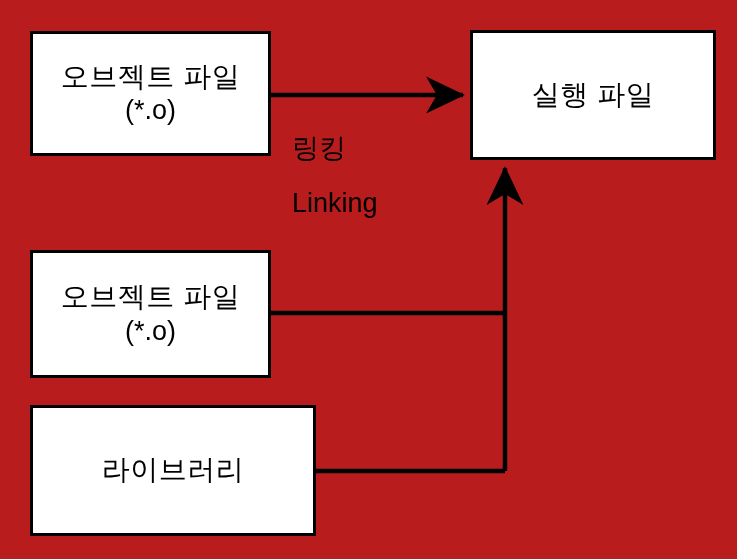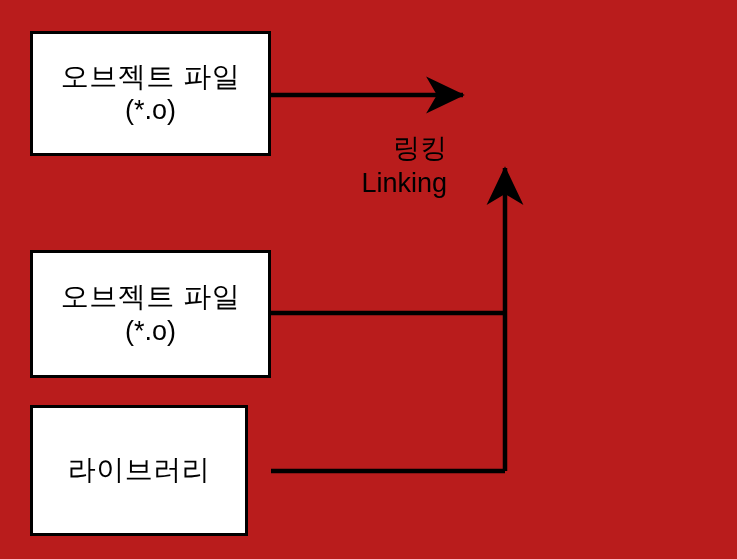--- a/index.html
+++ b/index.html
@@ -51,21 +51,21 @@
   }
   #box-object-mid {
     left: 30px;
     top: 250px;
     width: 241px;
     height: 128px;
   }
   #box-library {
     left: 30px;
     top: 405px;
-    width: 218px;
+    width: 286px;
     height: 131px;
   }
   #box-executable {
     left: 470px;
     top: 30px;
     width: 246px;
     height: 130px;
   }
   #edge-layer {
     position: absolute;
@@ -73,31 +73,32 @@
     top: 0;
     width: 737px;
     height: 559px;
     pointer-events: none;
   }
   #linking-label {
     position: absolute;
     left: 292px;
     top: 131px;
     width: 155px;
-    text-align: right;
+    text-align: left;
     color: #000000;
     line-height: 1.30;
   }
   #linking-label .lbl-ko {
     display: block;
     font-size: 27px;
   }
   #linking-label .lbl-en {
     display: block;
     font-size: 27px;
+    margin-top: 20px;
   }
 </style>
 </head>
 <body>
 
 <div id="diagram-canvas">
 
   <svg id="edge-layer" viewBox="0 0 737 559" width="737" height="559" xmlns="http://www.w3.org/2000/svg">
     <defs>
       <marker id="arrowhead-right" markerWidth="9" markerHeight="9" refX="8.2" refY="4.5" orient="auto" markerUnits="strokeWidth">
@@ -124,19 +125,22 @@
 
   <div class="node-box" id="box-object-mid">
     <span class="node-line primary">오브젝트 파일</span>
     <span class="node-line secondary">(*.o)</span>
   </div>
 
   <div class="node-box" id="box-library">
     <span class="node-line primary">라이브러리</span>
   </div>
 
+  <div class="node-box" id="box-executable">
+    <span class="node-line primary">실행 파일</span>
+  </div>
 
   <div id="linking-label">
     <span class="lbl-ko">링킹</span>
     <span class="lbl-en">Linking</span>
   </div>
 
 </div>
 
 </body></html>

